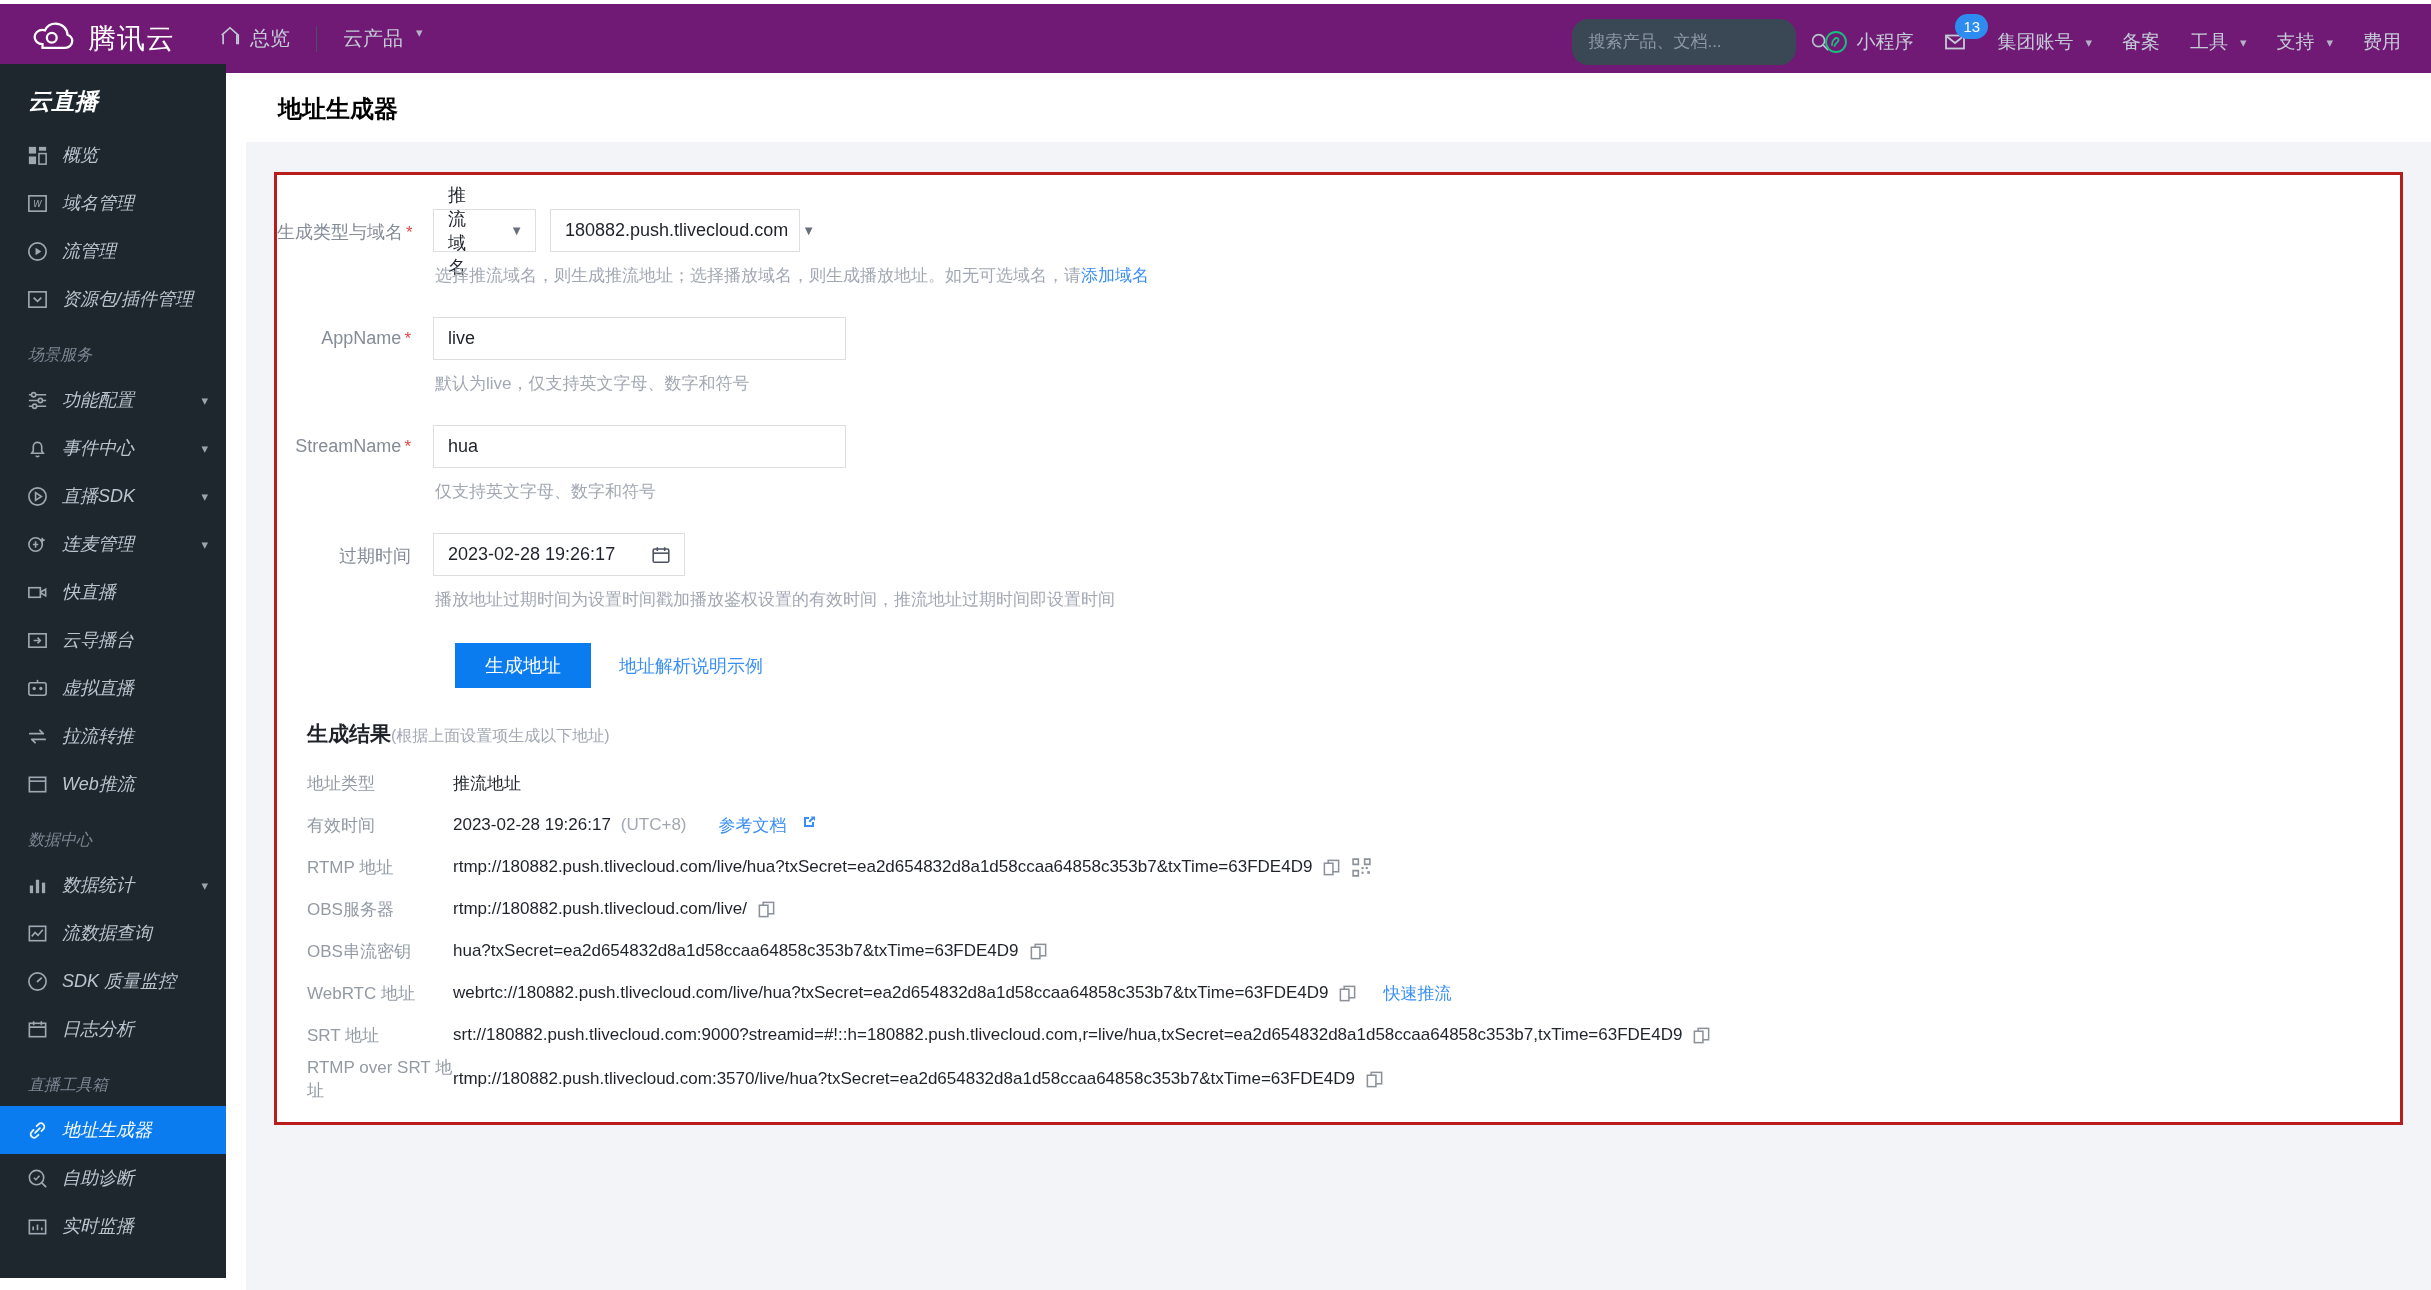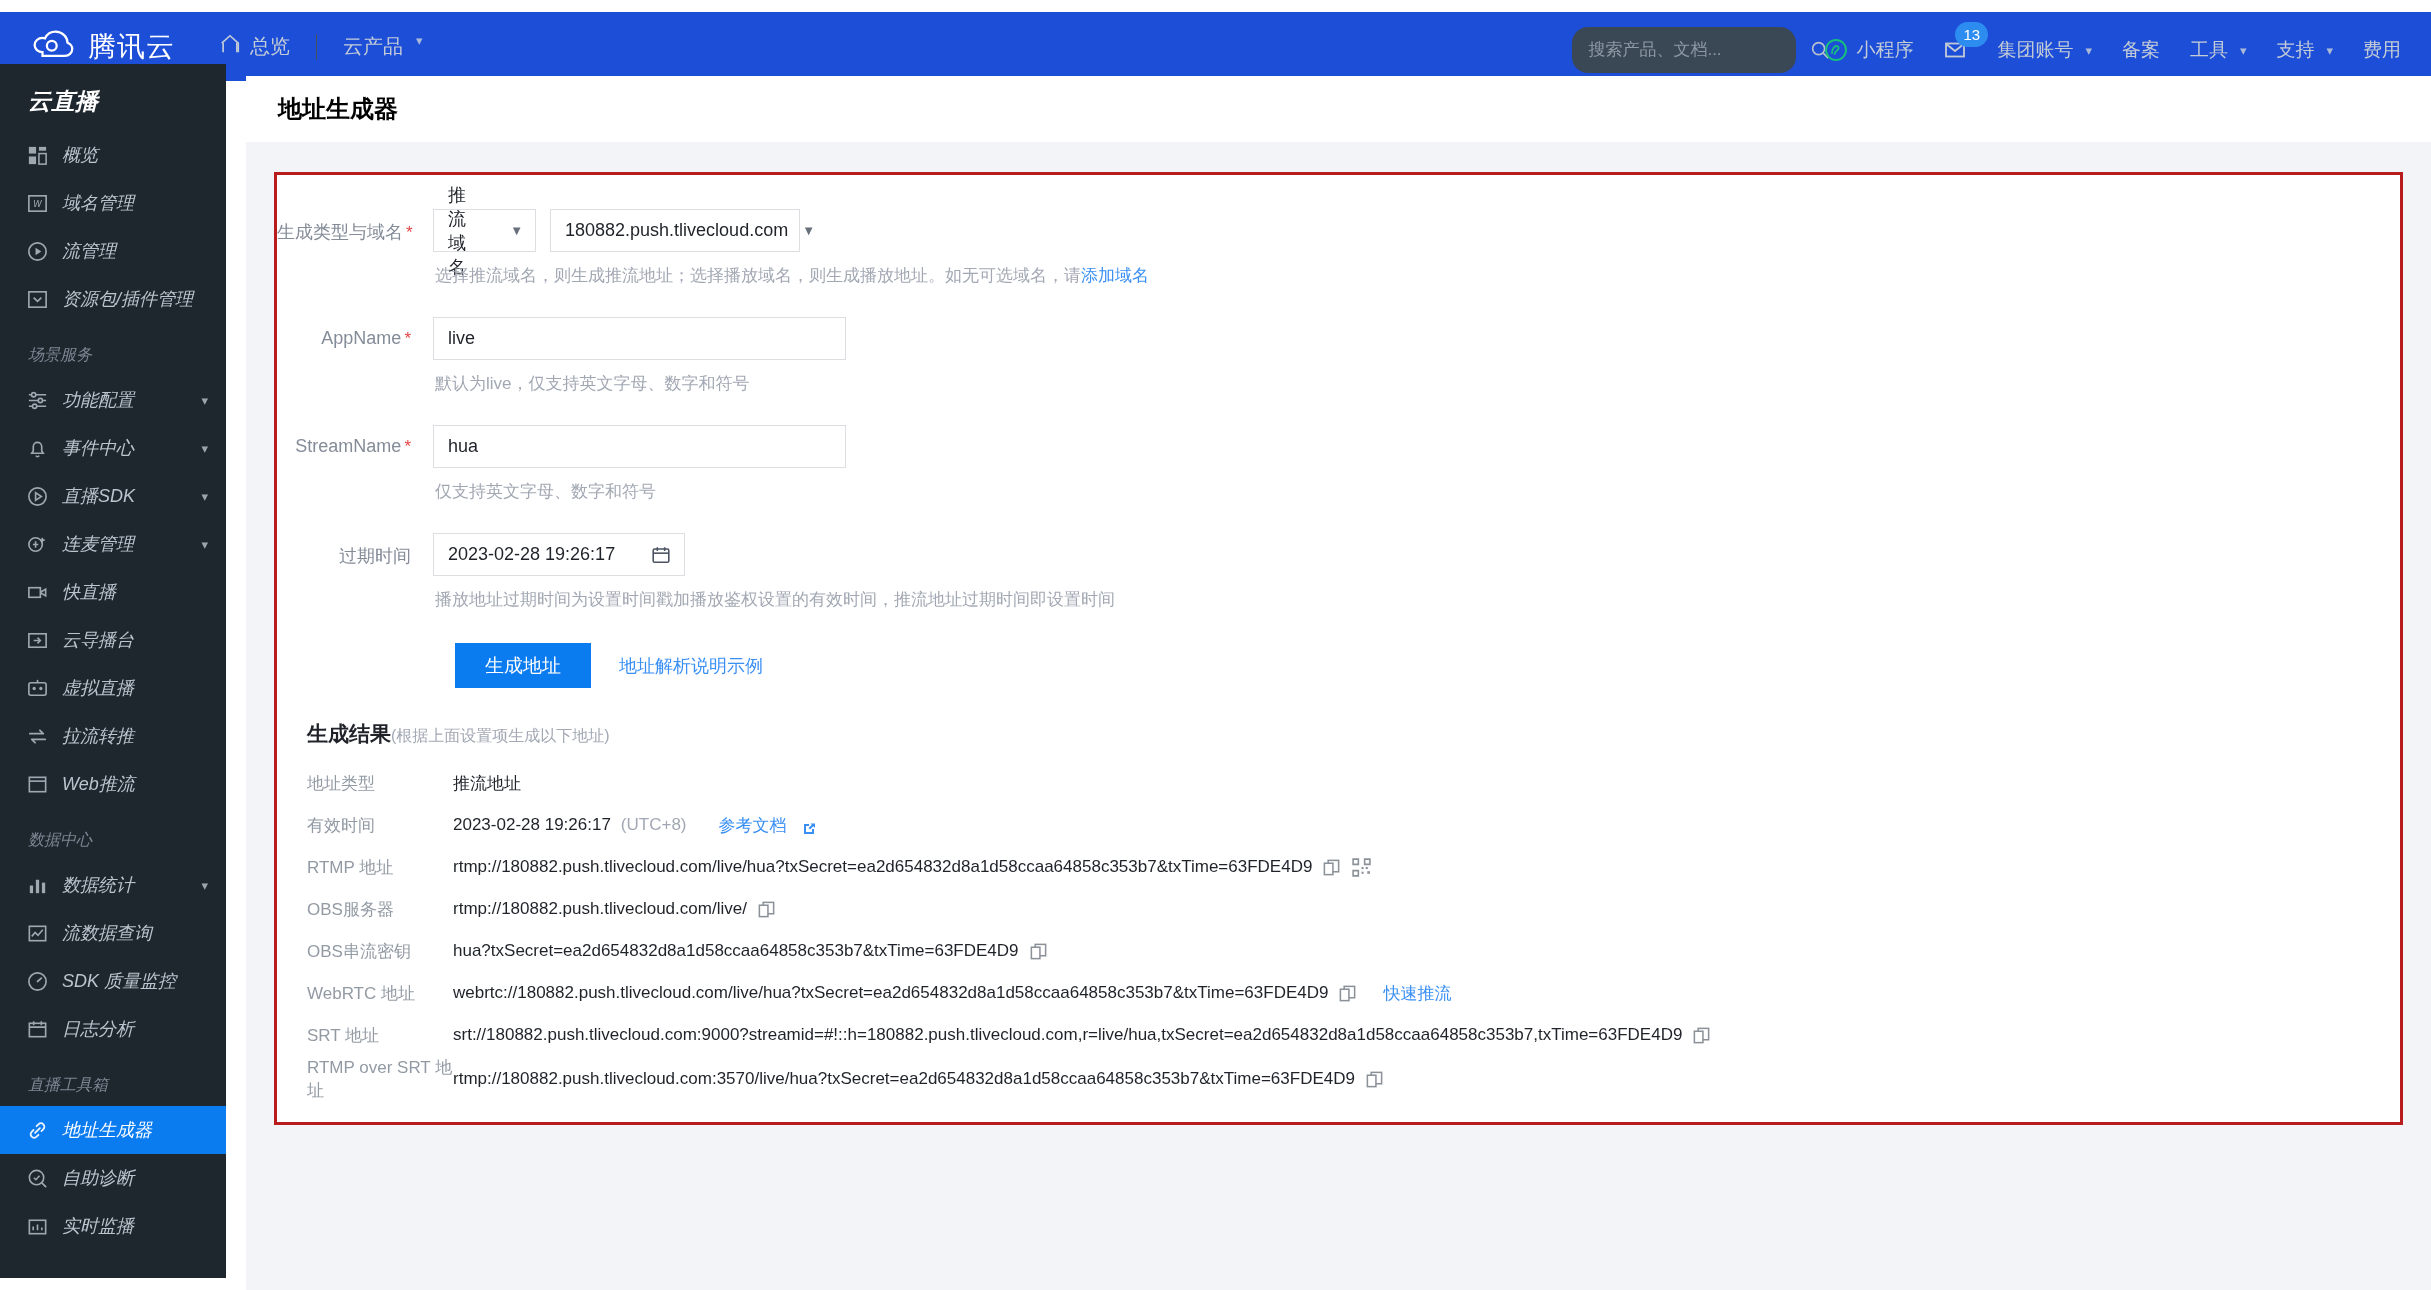--- a/index.html
+++ b/index.html
@@ -5,22 +5,22 @@
   * { box-sizing: border-box; margin: 0; padding: 0; }
   html, body {
     width: 2431px; height: 1290px;
     font-family: "Liberation Sans", "DejaVu Sans", sans-serif;
     background: #fff; overflow: hidden;
   }
   body { position: relative; }
 
   
   #topbar {
-    position: absolute; top: 12px; left: 0; width: 2431px; height: 69px;
-    background: #1d4ed8; display: flex; align-items: center;
+    position: absolute; top: 4px; left: 0; width: 2431px; height: 69px;
+    background: #701a75; display: flex; align-items: center;
     color: #d4dbe2;
   }
   .brand { display: flex; align-items: center; margin-left: 32px; gap: 14px; }
   .brand-logo { width: 42px; height: 42px; }
   .brand-name { font-size: 28px; color: #fff; letter-spacing: 1px; font-weight: 400;}
   .nav-sep { width: 1px; height: 26px; background: #46525c; margin: 0 26px; }
   .nav-link { display: flex; gap: 9px; font-size: 20px; color: #c3ccd6; cursor: pointer; }
   .home-ico { width: 22px; height: 22px; }
   .caret { font-size: 13px; opacity: .85; margin-left: 4px; }
   #nav-left { display: flex; align-items: center; margin-left: 44px; }
@@ -99,21 +99,21 @@
   #results { padding: 0 0 20px 0; }
   .res-title-row { display: flex; align-items: baseline; padding-left: 30px; margin-bottom: 14px; }
   .res-title { font-size: 21px; font-weight: bold; color: #1f2329; }
   .res-title-sub { font-size: 16px; color: #a2a8b3; }
   .res-row { display: flex; align-items: center; min-height: 42px; }
   .res-label { width: 176px; text-align: left; padding-left: 30px; font-size: 17px; color: #929aa4; flex: none; }
   .res-val { font-size: 17px; color: #1f2329; display: flex; align-items: center; gap: 10px; white-space: nowrap; }
   .utc { color: #a2a8b3; }
   .copy-ico { width: 19px; height: 19px; cursor: pointer; flex: none; }
   .qr-ico { width: 21px; height: 21px; cursor: pointer; flex: none; }
-  .ext-link { color: #3a8ff5; text-decoration: none; display: inline-flex; align-items: flex-end; gap: 14px; cursor: pointer; margin-left: 22px;}
+  .ext-link { color: #3a8ff5; text-decoration: none; display: inline-flex; align-items: flex-start; gap: 14px; cursor: pointer; margin-left: 22px;}
   .ext-ico { width: 16px; height: 16px; }
   .fast-link { color: #3a8ff5; text-decoration: none; cursor: pointer; margin-left: 16px; }
 </style>
 </head>
 <body>
 
 <div id="topbar">
   <div class="brand">
     <svg class="brand-logo" viewBox="0 0 48 48">
       <path d="M12 30c-5 0-9-3.6-9-8.2S7 13.6 12 13.6c1 0 2 .2 2.9.5C17 9.6 21.6 6.5 27 6.5c7.3 0 13.3 5.6 13.6 12.6 3.2 1.2 5.4 4 5.4 7.3 0 4.3-3.7 7.8-8.3 7.8H12z" fill="none" stroke="#fff" stroke-width="2.6"></path>

